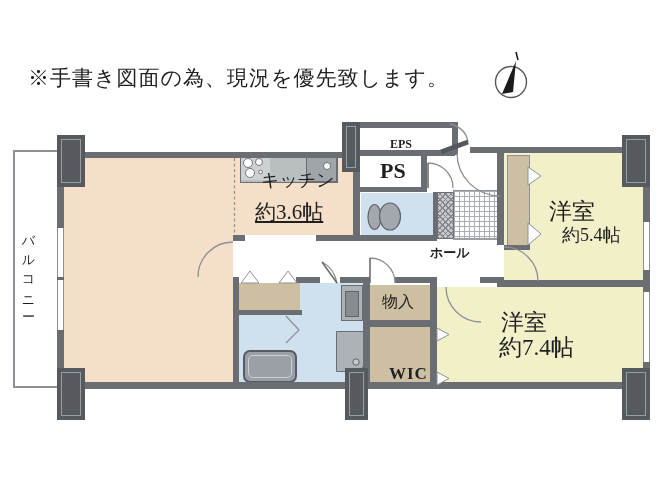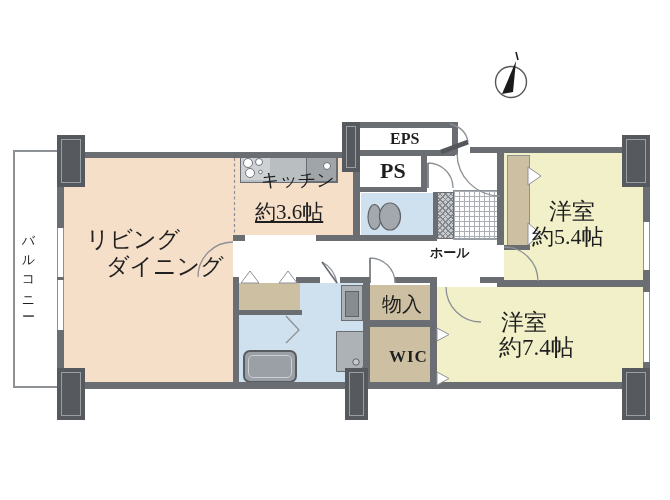--- a/index.html
+++ b/index.html
@@ -26,20 +26,21 @@
   .txt{position:absolute;white-space:nowrap;line-height:1;}
   .vtxt{position:absolute;writing-mode:vertical-rl;letter-spacing:6px;line-height:1;}
   svg.overlay{position:absolute;left:0;top:0;z-index:40;pointer-events:none;}
   .z1{z-index:1}.z2{z-index:2}.z3{z-index:3}.z4{z-index:4}.z5{z-index:5}.z7{z-index:50}
 </style>
 </head>
 <body>
 
 <div id="stage">
 
+  <div class="txt z7" style="left:28px;top:68px;font-size:21px;letter-spacing:1px;">※手書き図面の為、現況を優先致します。</div>
 
   <div class="fill z1" style="left:64px;top:158px;width:169px;height:224px;background:var(--living);"></div>
   <div class="fill z1" style="left:233px;top:158px;width:120px;height:77px;background:var(--living);"></div>
   <div class="fill z1" style="left:239px;top:283px;width:124px;height:99px;background:var(--wet);"></div>
   <div class="fill z1" style="left:361px;top:193px;width:72px;height:44px;background:var(--wet);"></div>
   <div class="fill z1" style="left:504px;top:153px;width:139px;height:127px;background:var(--bedroom);"></div>
   <div class="fill z1" style="left:437px;top:287px;width:206px;height:95px;background:var(--bedroom);"></div>
   <div class="fill z2" style="left:507px;top:155px;width:21px;height:90px;background:var(--closet);border:1px solid #8d9196;"></div>
   <div class="fill z2" style="left:239px;top:283px;width:61px;height:27px;background:var(--closet);"></div>
   <div class="fill z1" style="left:370px;top:285px;width:60px;height:35px;background:var(--closet);"></div>
@@ -168,33 +169,31 @@
 
     <g>
       <circle cx="511" cy="82" r="15.5" fill="#fff" stroke="#54585c" stroke-width="1.4"></circle>
       <polygon points="516,61 502,94 513,92" fill="#1a1a1a"></polygon>
       <line x1="516" y1="52" x2="518" y2="60" stroke="#1a1a1a" stroke-width="1.5"></line>
     </g>
   </svg>
 
   <div class="vtxt z7" style="left:22px;top:226px;font-size:13px;">バルコニー</div>
 
-  <div class="txt z7" style="left:86px;top:228px;font-size:23px;">リビング</div>
-  <div class="txt z7" style="left:106px;top:255px;font-size:23px;">ダイニング</div>
 
   <div class="txt z7" style="left:261px;top:171px;font-size:18px;">キッチン</div>
   <div class="txt z7" style="left:255px;top:202px;font-size:21px;text-decoration:underline;">約3.6帖</div>
 
-  <div class="txt z7" style="left:390px;top:131px;font-size:16px;font-weight:600;">EPS</div>
+  <div class="txt z7" style="left:390px;top:138px;font-size:12px;font-weight:600;">EPS</div>
   <div class="txt z7" style="left:380px;top:160px;font-size:22px;font-weight:600;">PS</div>
 
   <div class="txt z7" style="left:430px;top:246px;font-size:13px;font-weight:600;">ホール</div>
 
-  <div class="txt z7" style="left:382px;top:294px;font-size:20px;">物入</div>
-  <div class="txt z7" style="left:389px;top:348px;font-size:17px;font-weight:600;letter-spacing:1px;">WIC</div>
+  <div class="txt z7" style="left:382px;top:294px;font-size:16px;">物入</div>
+  <div class="txt z7" style="left:389px;top:365px;font-size:17px;font-weight:600;letter-spacing:1px;">WIC</div>
 
   <div class="txt z7" style="left:549px;top:200px;font-size:23px;">洋室</div>
-  <div class="txt z7" style="left:532px;top:226px;font-size:22px;">約5.4帖</div>
+  <div class="txt z7" style="left:562px;top:226px;font-size:18px;">約5.4帖</div>
 
   <div class="txt z7" style="left:501px;top:311px;font-size:23px;">洋室</div>
   <div class="txt z7" style="left:499px;top:336px;font-size:23px;">約7.4帖</div>
 
 </div>
 
 </body></html>

